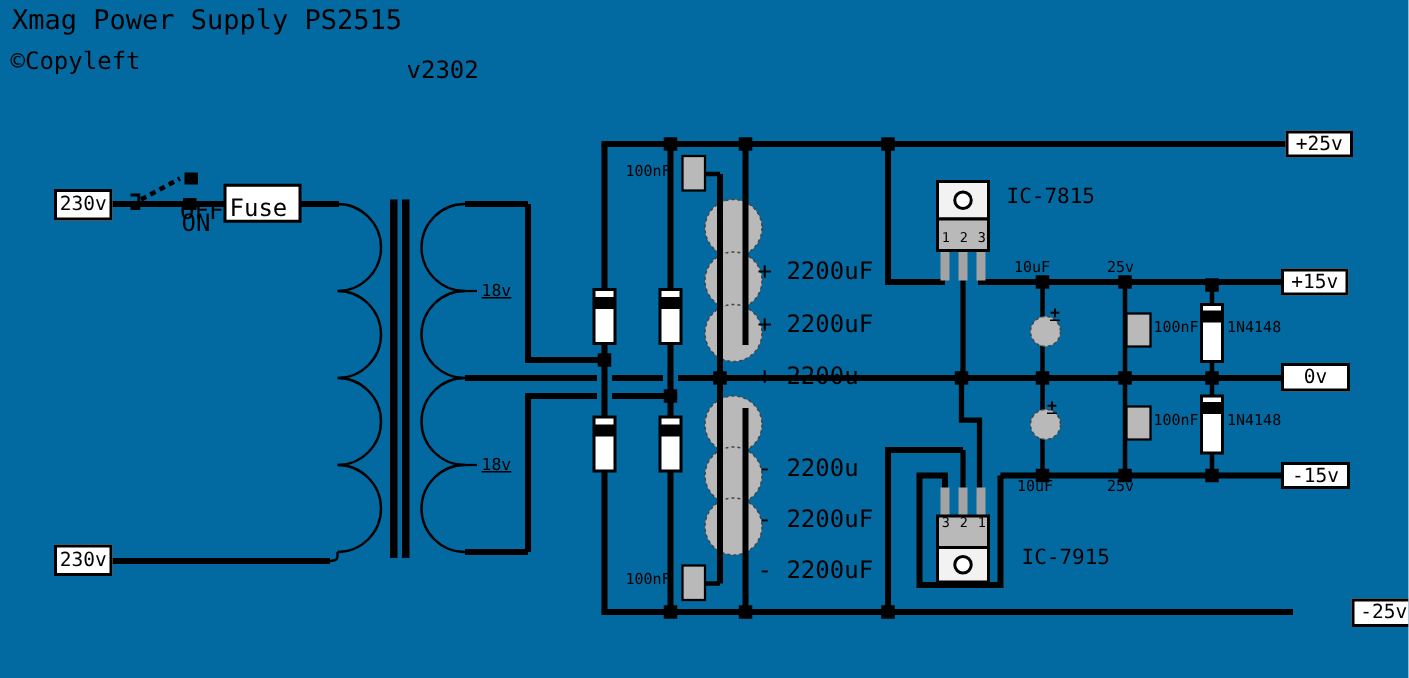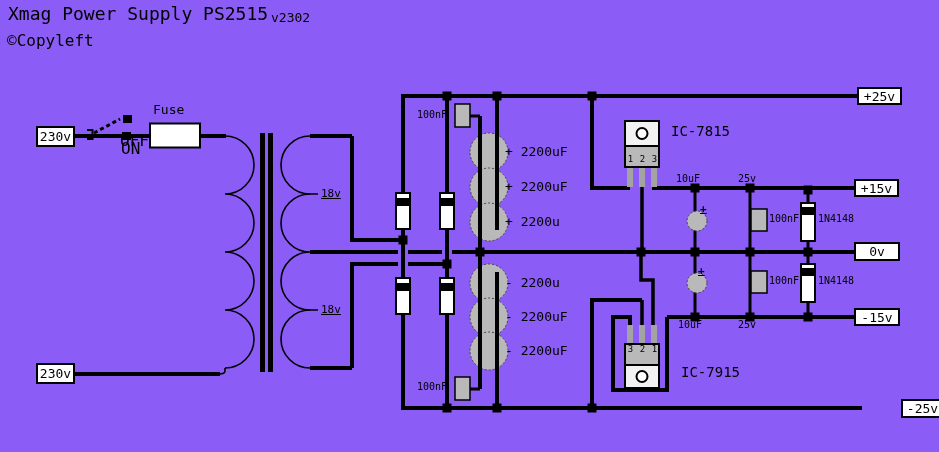--- a/index.html
+++ b/index.html
@@ -1,25 +1,25 @@
 <!DOCTYPE html>
 <html><head>
 <meta charset="utf-8">
 <style>
   html,body{margin:0;padding:0;background:#fff;}
-  #canvas{position:relative;width:939px;height:452px;background:#8b5cf6;overflow:hidden;
+  #canvas{position:relative;width:939px;height:452px;background:#0369a1;overflow:hidden;
           font-family:"DejaVu Sans Mono",monospace;}
   #circuit{position:absolute;left:0;top:0;}
   .lbl{position:absolute;color:#000;white-space:pre;line-height:1.05;
        font-family:"DejaVu Sans Mono",monospace;}
   .s9{font-size:9px;}
   .s10{font-size:10px;}
   .s11{font-size:11px;text-decoration:underline;}
   .s12{font-size:16px;}
-  .s13{font-size:13px;}
+  .s13{font-size:16px;margin-top:28px;}
   .s14{font-size:14px;}
   .s18{font-size:18px;}
   .bold{font-weight:bold;}
   .term{position:absolute;box-sizing:border-box;border:2px solid #000;background:#fff;
         font-family:"DejaVu Sans Mono",monospace;font-size:13px;color:#000;
         display:flex;align-items:center;justify-content:center;}
   .pin{width:9px;text-align:center;}
 </style>
 </head>
 <body>

